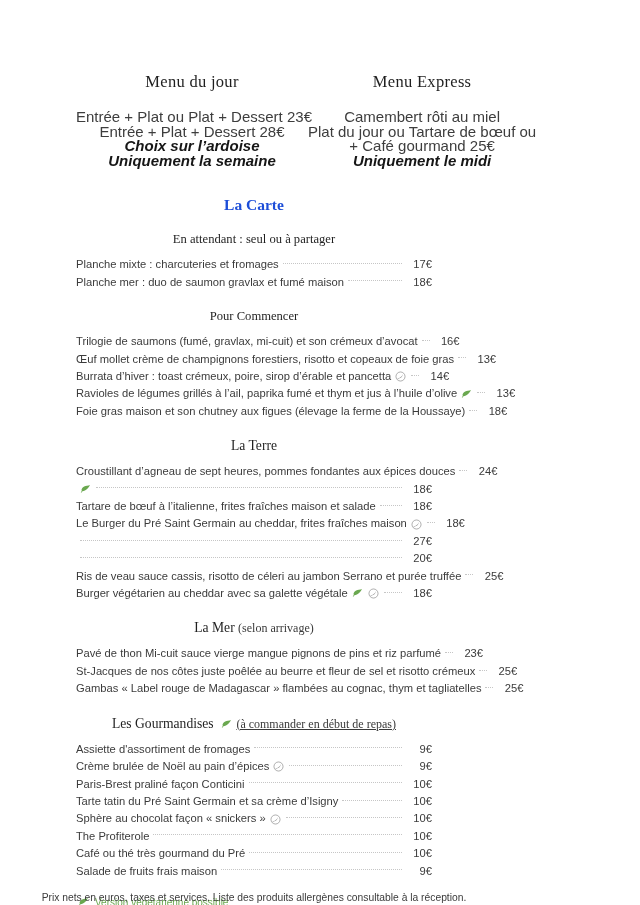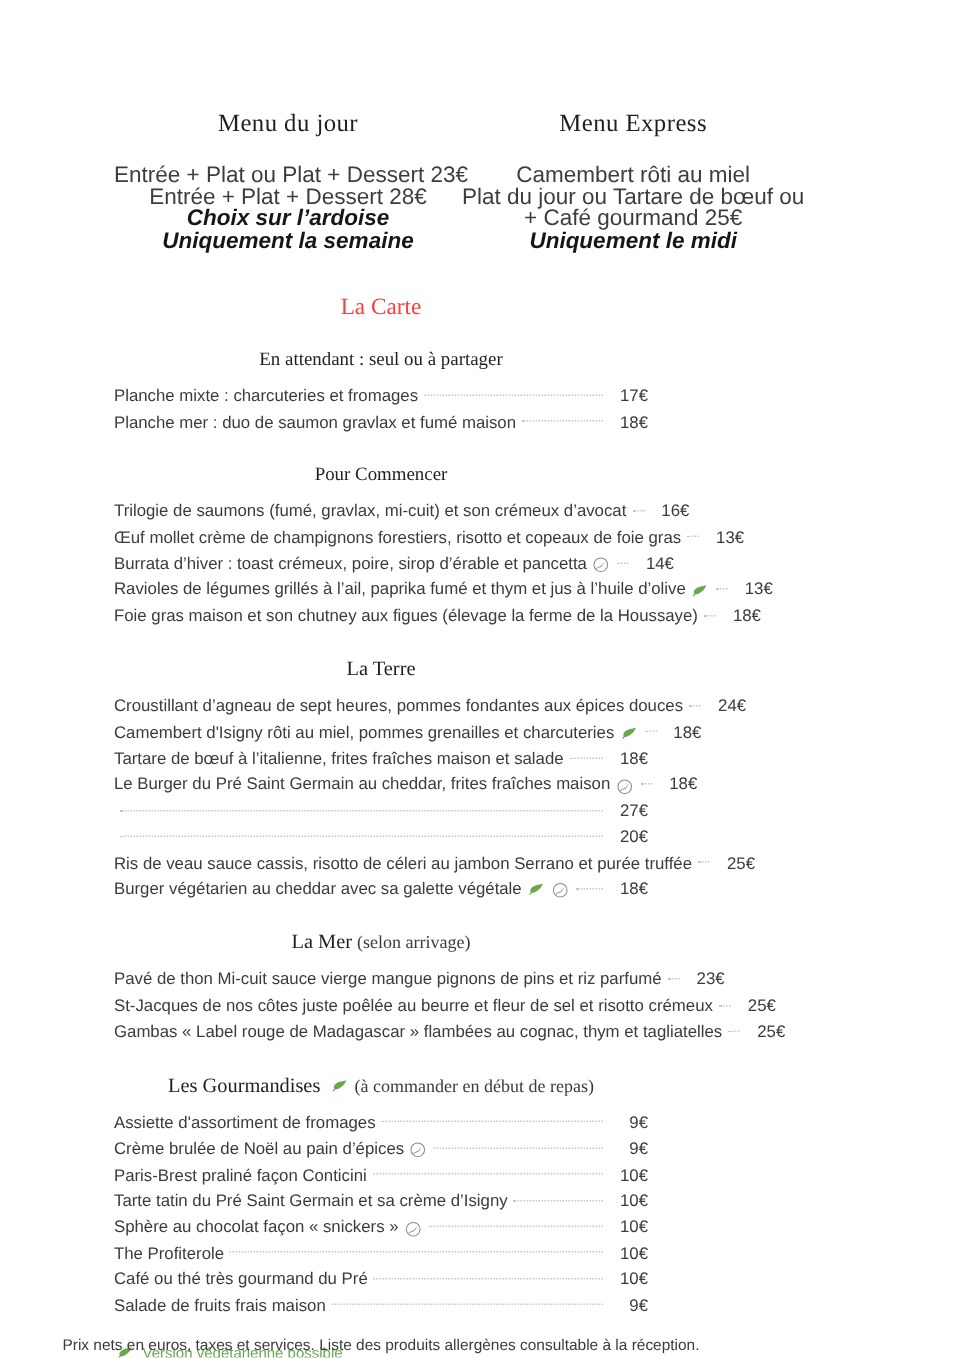--- a/index.html
+++ b/index.html
@@ -52,42 +52,43 @@
     font-weight: bold;
     font-style: italic;
     color: #161616;
   }
 
   
   .carte-title {
     font-family: "Liberation Serif", serif;
     font-size: 15.5px;
     text-align: center;
-    color: #ef4444;
+    color: #1d4ed8;
     margin: 28px 0 0 0;
-    font-weight: 400;
+    font-weight: 700;
   }
   .section-head {
     font-family: "Liberation Serif", serif;
     font-size: 12.6px;
     text-align: center;
     color: #1f1f1f;
     font-weight: 400;
     margin: 0;
     padding: 18px 0 9px 0;
   }
   .section-head.big {
     font-size: 13.6px;
   }
   .section-note {
     font-family: "Liberation Serif", serif;
     font-size: 12px;
     color: #3a3a3a;
   }
   .section-note.underline {
+    text-decoration: underline;
   }
 
   
   .items { margin: 0; padding: 0; }
   .item {
     display: flex;
     align-items: center;
     font-size: 11.2px;
     line-height: 17.4px;
     color: #3b3b3b;
@@ -220,21 +221,20 @@
       </div>
       <div>
         <div class="section-head big"><span>La Terre</span></div>
         <div class="items">
           <div class="item">
             <span class="item-name">Croustillant d’agneau de sept heures, pommes fondantes aux épices douces</span>
             <span class="leader"></span>
             <span class="item-price">24€</span>
           </div>
           <div class="item">
-            <span class="item-name">Camembert d'Isigny rôti au miel, pommes grenailles et charcuteries</span>
             <span class="icon">
               <svg width="11" height="11" viewBox="0 0 16 16" aria-hidden="true">
                 <path d="M14.5 1.6C12.9 5.4 10.4 8 7.2 9.6c-1.4.7-2.6 1-3.6 1.1L2 12.6l-.9-.7 1.6-1.9C2 8.7 2.2 7.2 3.1 6 4.5 4.1 7.4 3.3 10 2.7c1.8-.4 3.3-.7 4.5-1.1z" fill="#6aa84f"></path>
               </svg>
             </span>
             <span class="leader"></span>
             <span class="item-price">18€</span>
           </div>
           <div class="item">
             <span class="item-name">Tartare de bœuf à l’italienne, frites fraîches maison et salade</span>

